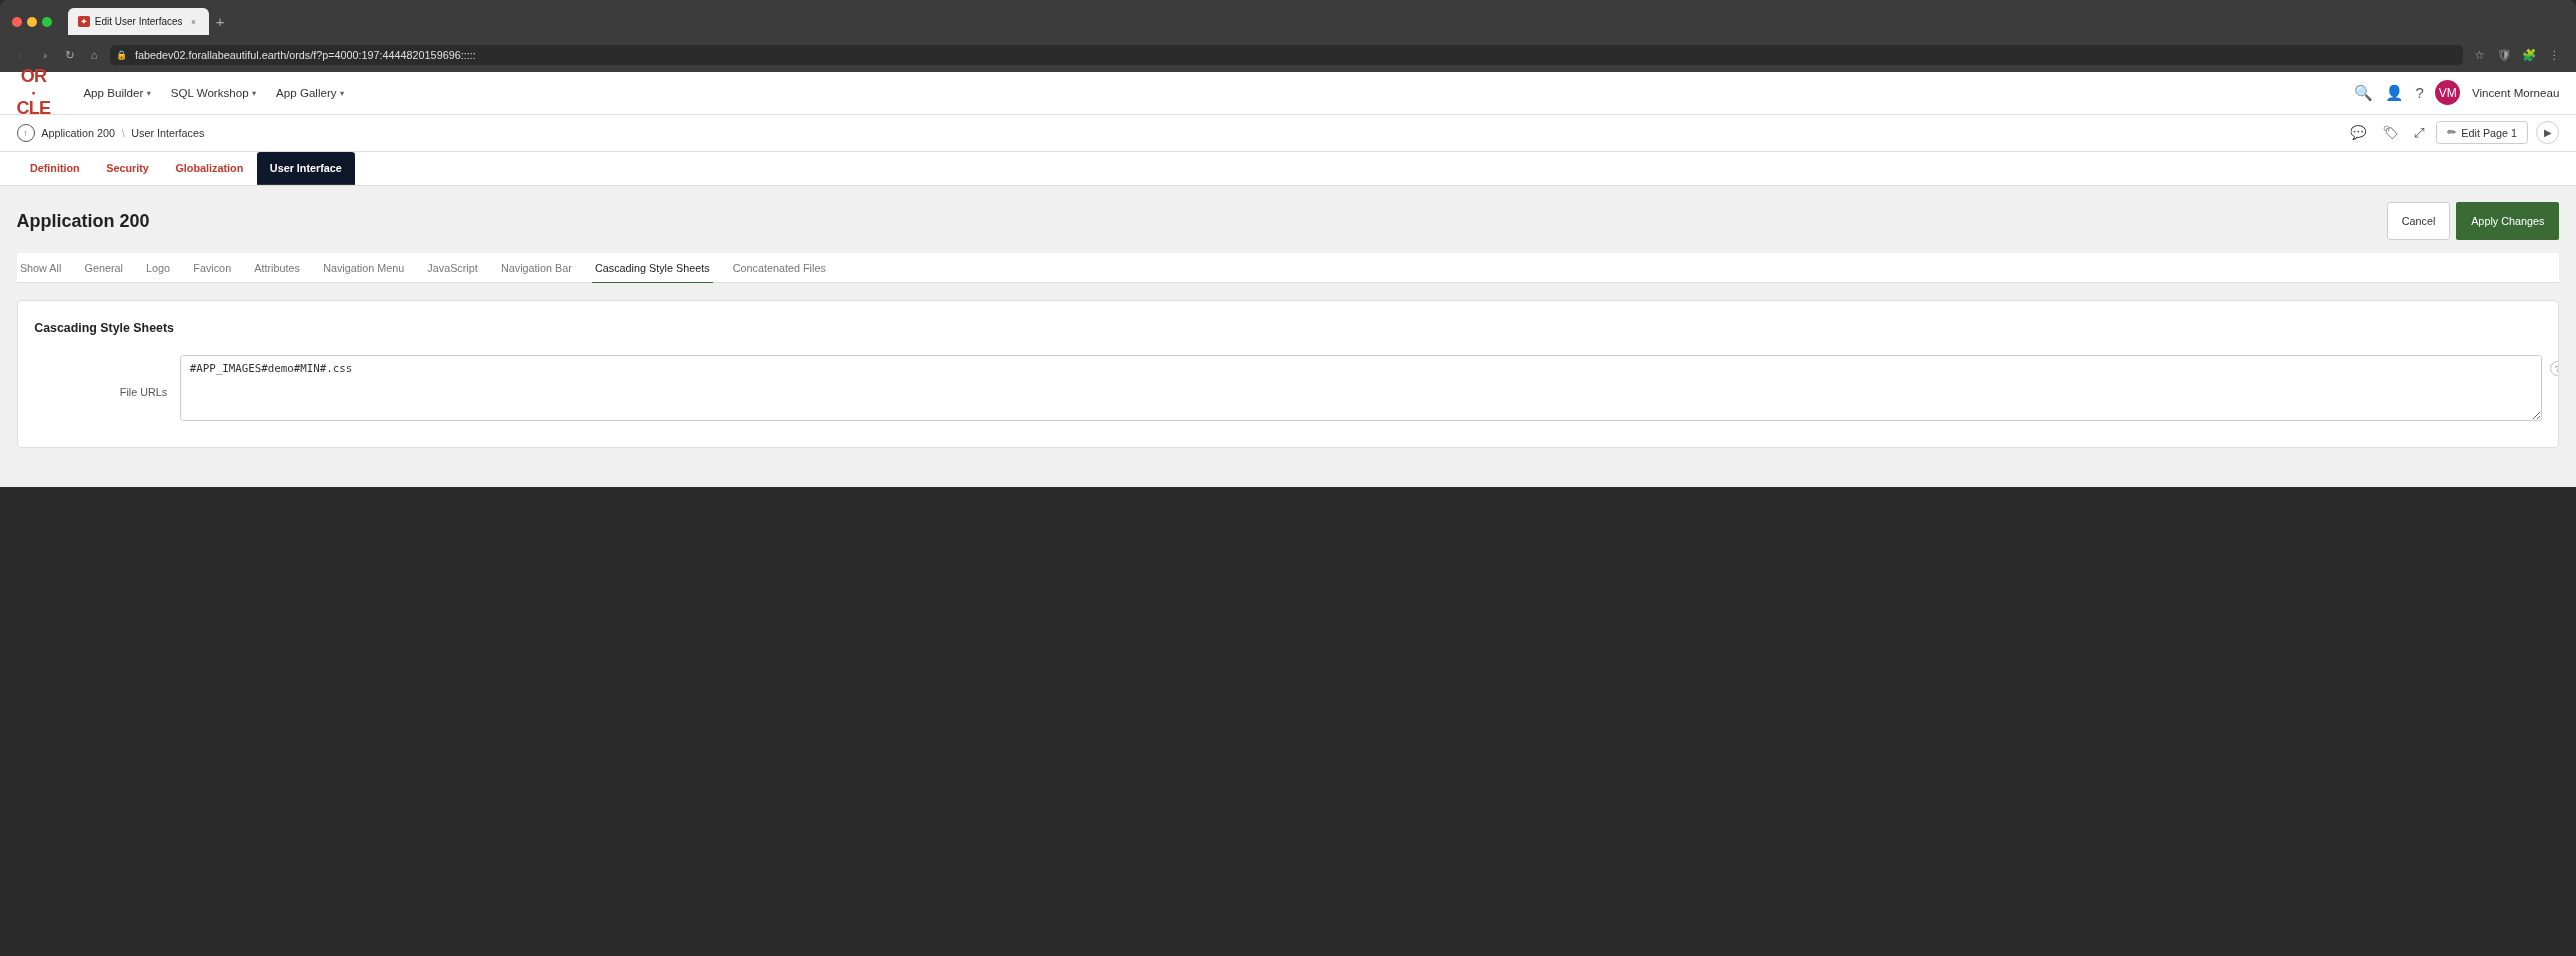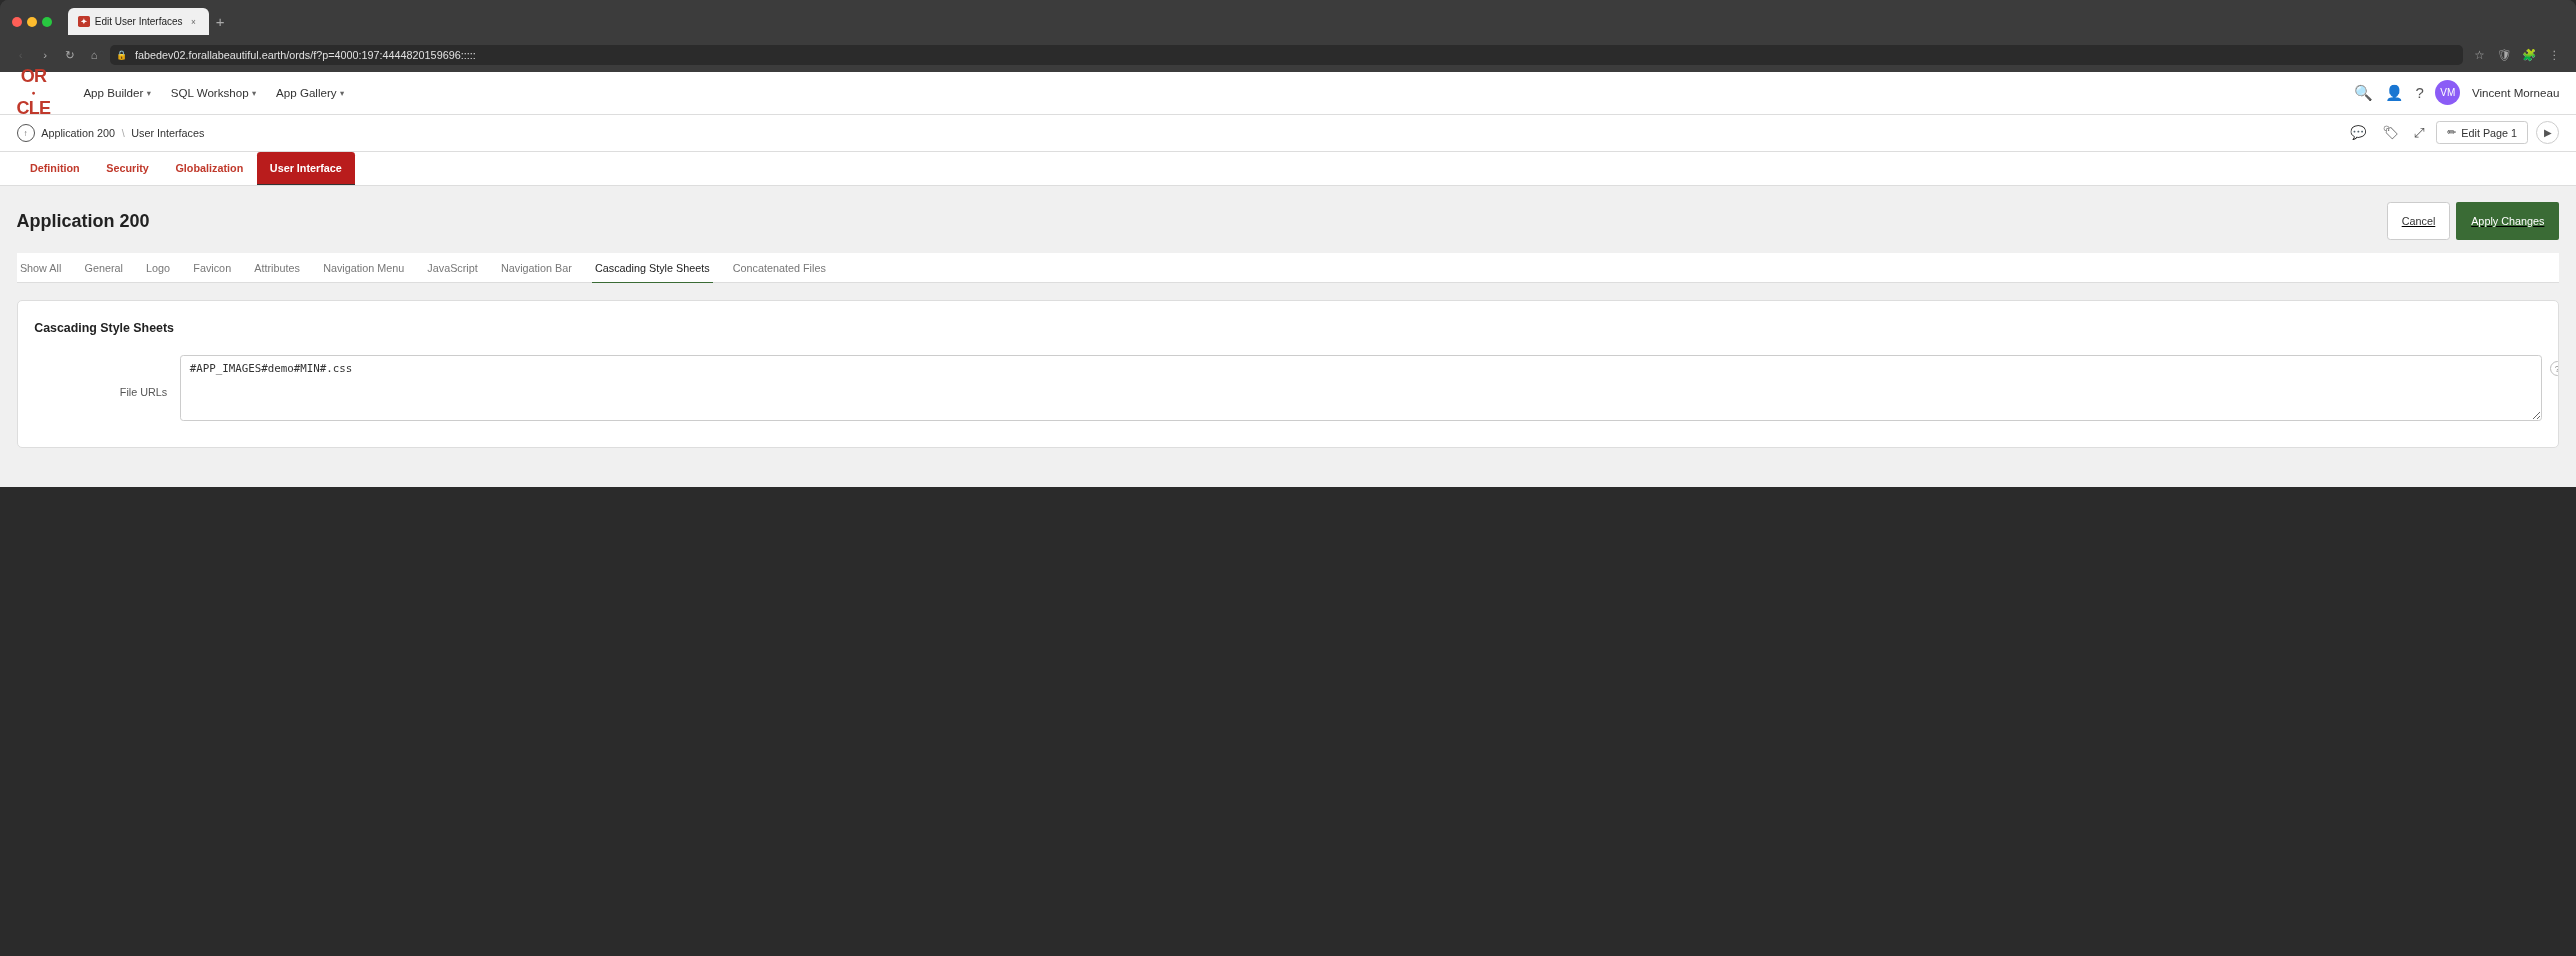--- a/index.html
+++ b/index.html
@@ -199,26 +199,26 @@
       cursor: pointer;
       color: #555;
       font-size: 15px;
       display: flex;
       align-items: center;
     }
     .user-avatar {
       width: 25px;
       height: 25px;
       border-radius: 50%;
-      background: #8b5cf6;
+      background: #be185d;
       overflow: hidden;
       display: flex;
       align-items: center;
       justify-content: center;
-      font-size: 10px;
+      font-size: 12px;
       color: white;
     }
     .user-name {
       font-size: 11.6px;
       color: #333;
       font-weight: 500;
     }
 
     
     .breadcrumb-bar {
@@ -307,21 +307,21 @@
       padding: 10px 13.3px;
       font-size: 10.8px;
       cursor: pointer;
       color: #c0392b;
       border-bottom: 1.7px solid transparent;
       margin-bottom: -0.8px;
       font-weight: bold;
     }
     .tab-nav-item.active {
       color: #fff;
-      background: #b91c1c;
+      background: #0f172a;
       border-radius: 3.3px 3.3px 0 0;
       border-bottom: 1.7px solid #333;
       margin-bottom: 0;
     }
 
     
     .main-content {
       display: flex;
       gap: 0;
     }
@@ -336,21 +336,20 @@
       margin-bottom: 13.3px;
     }
     .app-title {
       font-size: 18px;
       font-weight: bold;
       color: #222;
     }
     .content-actions {
       display: flex;
       gap: 6.6px;
-      text-decoration: underline;
     }
     .cancel-btn {
       padding: 5.8px 13.3px;
       border: 0.8px solid #ccc;
       border-radius: 3.3px;
       background: #fff;
       font-size: 10.8px;
       color: #333;
       cursor: pointer;
     }

